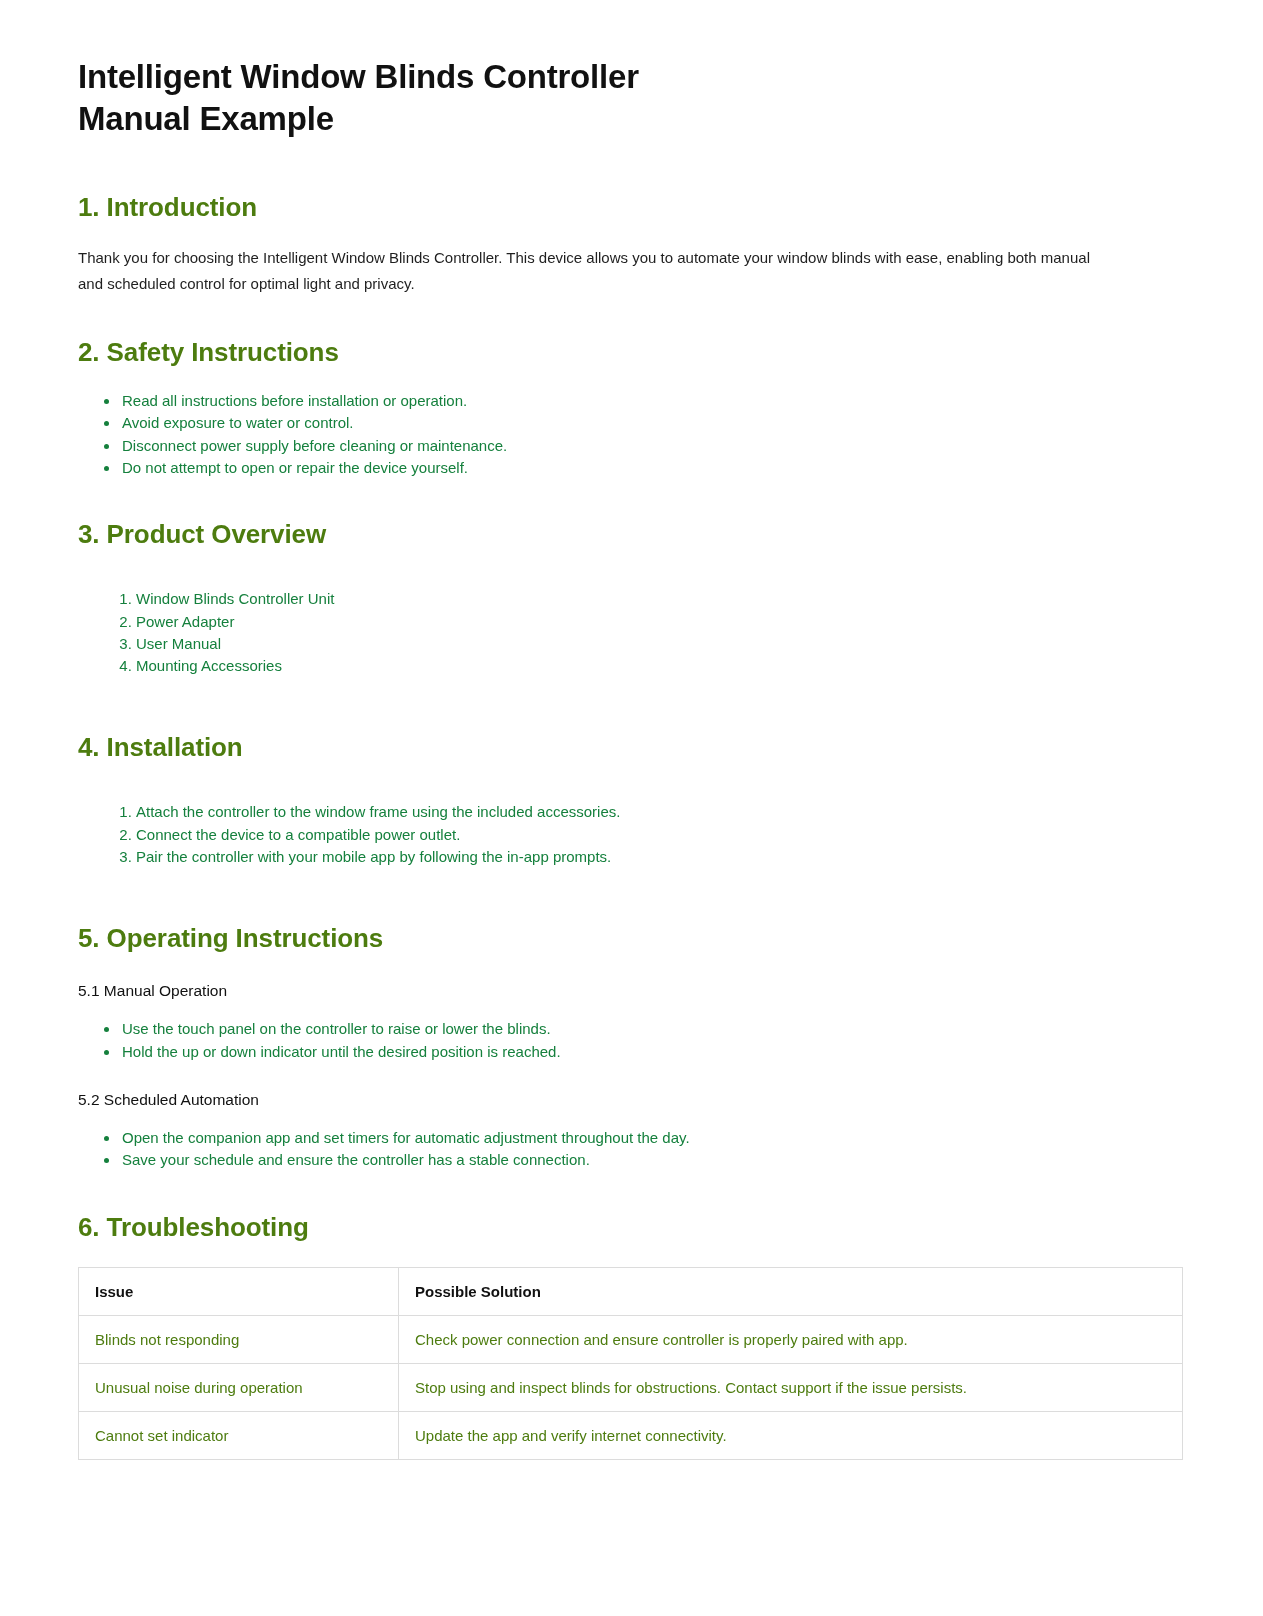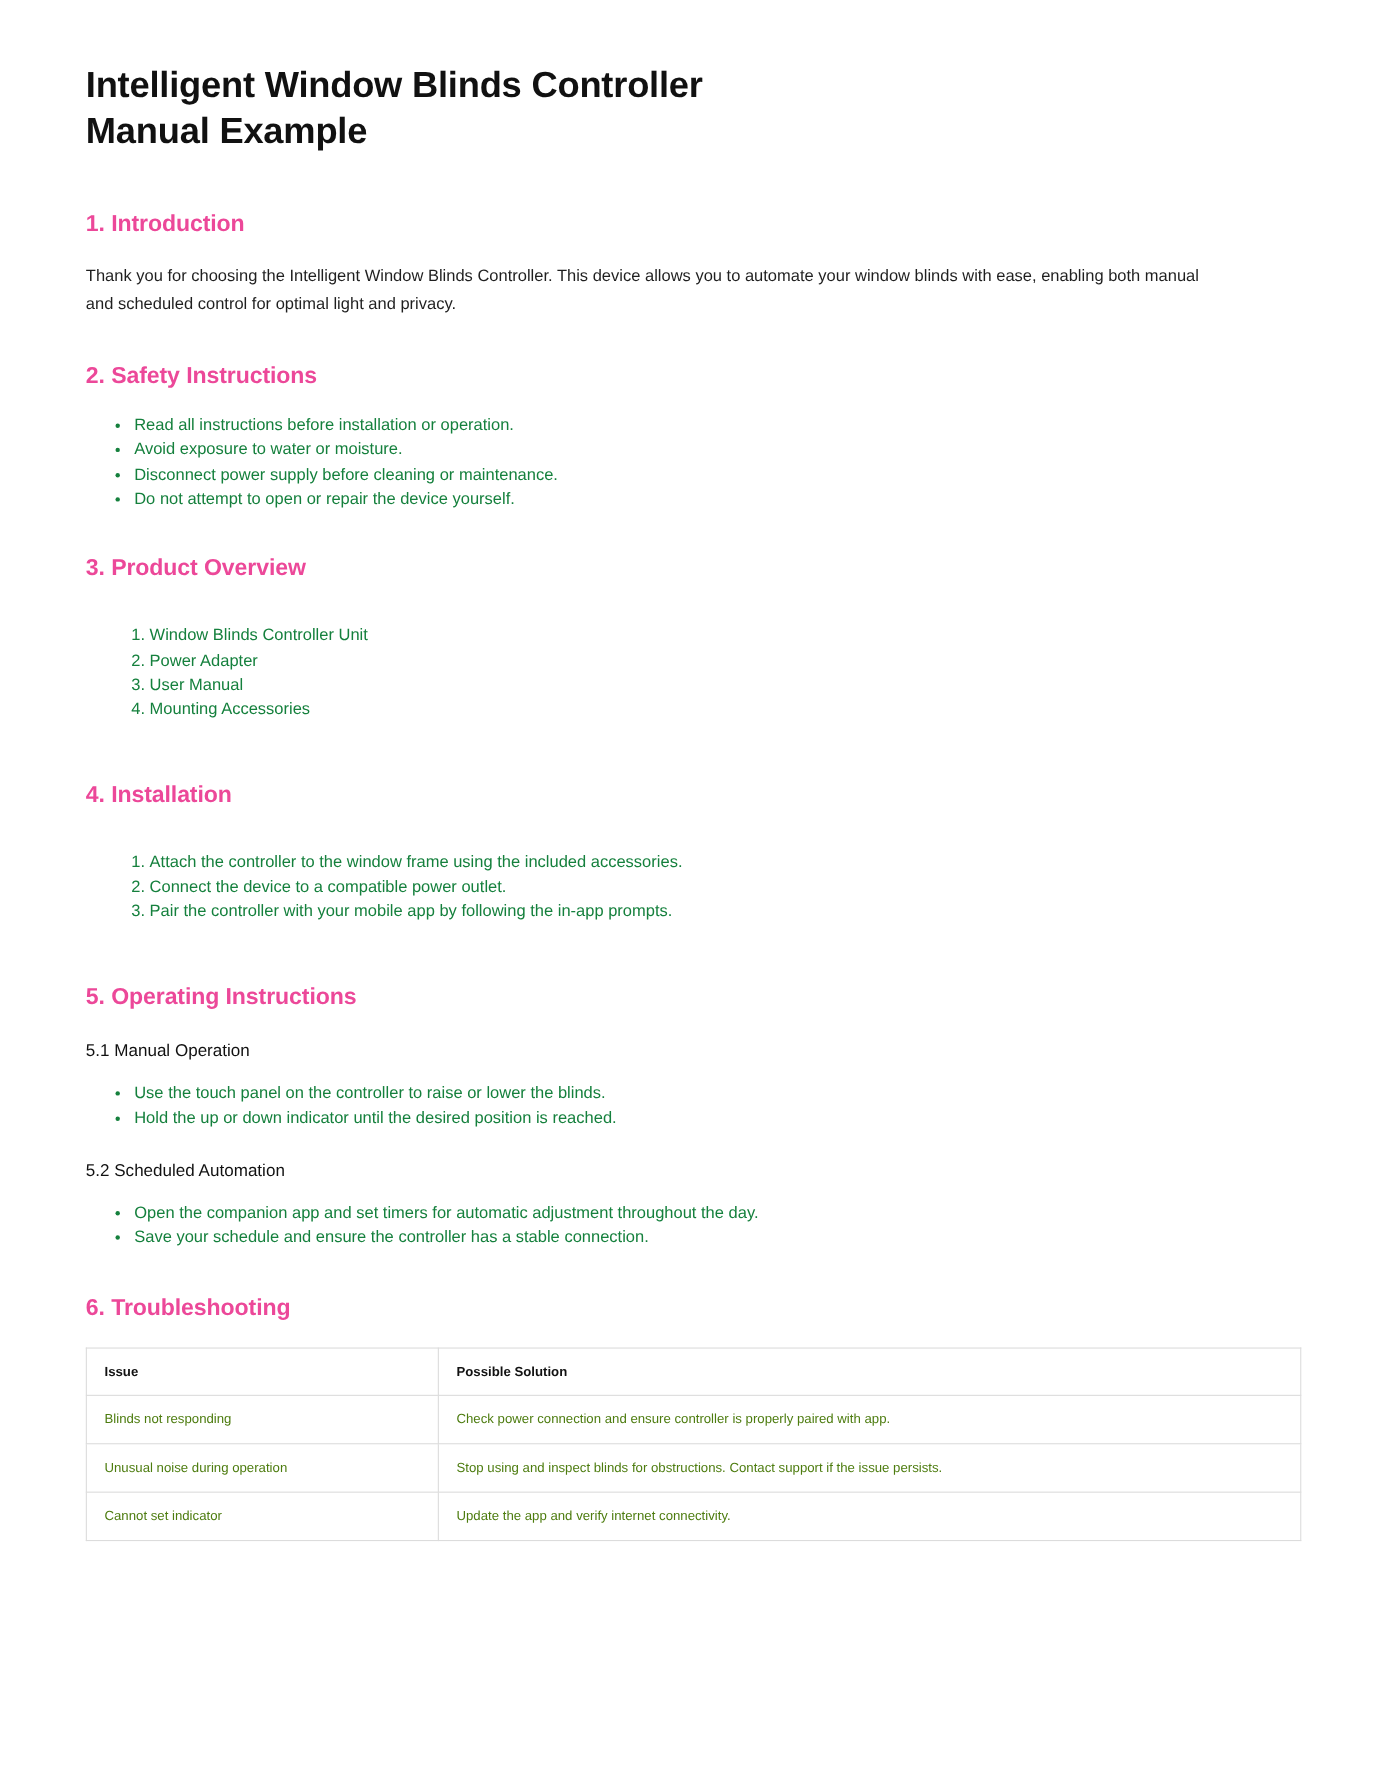--- a/index.html
+++ b/index.html
@@ -27,23 +27,23 @@
     font-weight: 700;
     line-height: 1.28;
     letter-spacing: -0.2px;
     color: #111111;
     margin: 8px 0 0 0;
     max-width: 760px;
   }
   .doc-title .line { display: block; }
 
   h2.section-heading {
-    font-size: 21px;
+    font-size: 26px;
     font-weight: 700;
-    color: #ec4899;
+    color: #4d7c0f;
     letter-spacing: -0.1px;
     margin: 0;
     padding: 0;
   }
   h3.subsection-heading {
     font-size: 15.5px;
     font-weight: 400;
     color: #111111;
     margin: 0;
     padding: 0;
@@ -80,21 +80,21 @@
   .sec-gap-before  { height: 40px; }
   .sec-gap-after   { height: 22px; }
   .sec-gap-sub     { height: 28px; }
   .sec-gap-subafter{ height: 18px; }
 
   table.troubleshooting {
     border-collapse: collapse;
     width: 1104px;
     table-layout: fixed;
     margin-top: 24px;
-    font-size: 12px;
+    font-size: 15px;
   }
   table.troubleshooting col.col-issue { width: 320px; }
   table.troubleshooting col.col-solution { width: 784px; }
   table.troubleshooting th,
   table.troubleshooting td {
     border: 1px solid #dcdcdc;
     text-align: left;
     vertical-align: middle;
     padding: 13px 16px;
     line-height: 1.4;
@@ -123,21 +123,21 @@
     <p class="body-text">Thank you for choosing the Intelligent Window Blinds Controller. This device allows you to automate your window blinds with ease, enabling both manual and scheduled control for optimal light and privacy.</p>
   </section>
 
   <div class="sec-gap-before"></div>
 
   <section>
     <h2 class="section-heading">2. Safety Instructions</h2>
     <div class="sec-gap-after"></div>
     <ul class="bullet-list">
       <li>Read all instructions before installation or operation.</li>
-      <li>Avoid exposure to water or moisture.</li>
+      <li>Avoid exposure to water or control.</li>
       <li>Disconnect power supply before cleaning or maintenance.</li>
       <li>Do not attempt to open or repair the device yourself.</li>
     </ul>
   </section>
 
   <div class="sec-gap-before"></div>
 
   <section>
     <h2 class="section-heading">3. Product Overview</h2>
     <div class="sec-gap-after"></div>

